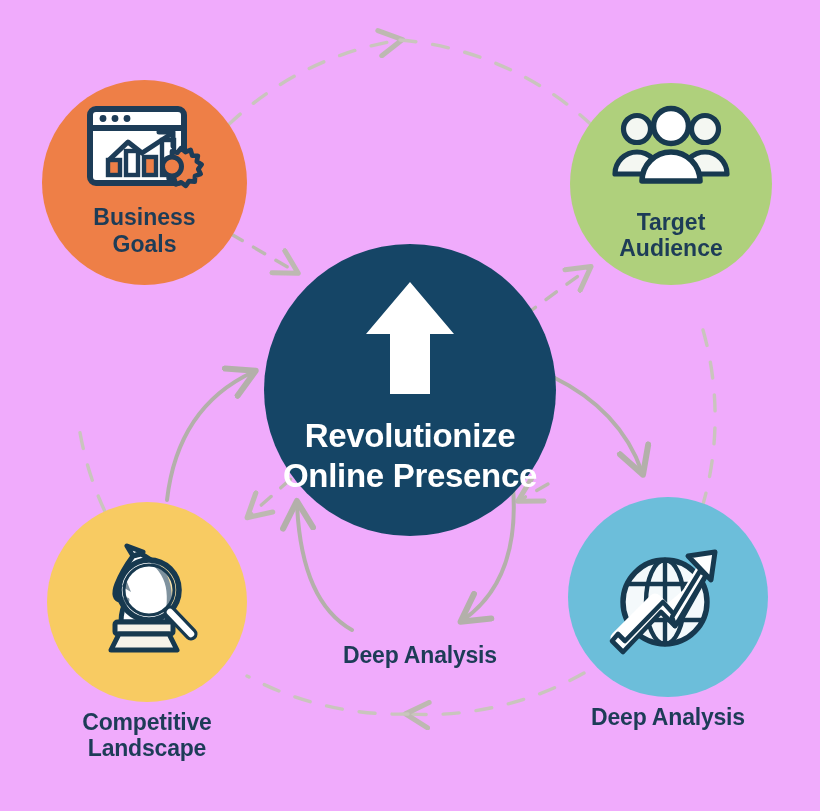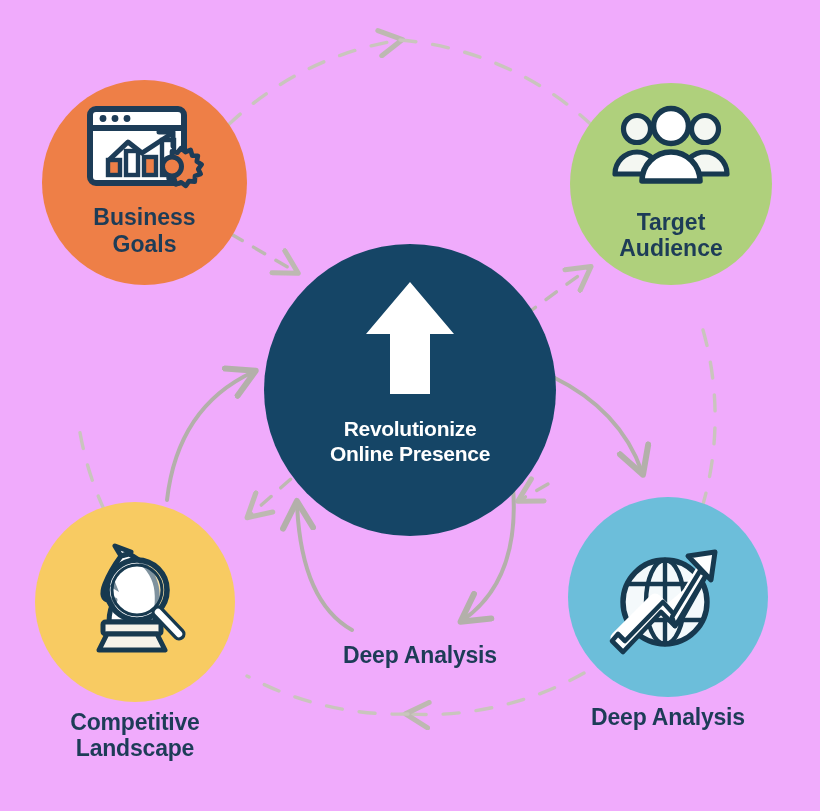--- a/index.html
+++ b/index.html
@@ -58,21 +58,21 @@
     background: #154566;
     display: flex;
     flex-direction: column;
     align-items: center;
     justify-content: flex-start;
   }
   .center-text {
     color: #ffffff;
     font-weight: bold;
     text-align: center;
-    font-size: 21px;
+    font-size: 33px;
     line-height: 1.2;
     letter-spacing: -0.3px;
     white-space: pre-line;
   }
   .floating-label {
     position: absolute;
     font-weight: bold;
     color: #1d3c57;
     text-align: center;
     font-size: 23px;
@@ -187,21 +187,21 @@
         </g>
         <path d="M12,100 L50,62 L69,80 L98,32" fill="none" stroke="#17394f" stroke-width="5" stroke-linejoin="round" stroke-linecap="round" opacity="0"></path>
         <path d="M6,104 L50,60 L69,79 L97,31" fill="none" stroke="#17394f" stroke-width="5.2" stroke-linejoin="round" stroke-linecap="round" opacity="0"></path>
         <path d="M7,103 L18,114 L56,74 L70,88 L74,82 L58,64 L20,103 L13,96 Z" fill="#ffffff" stroke="#17394f" stroke-width="4.6" stroke-linejoin="round"></path>
         <path d="M70,88 L74,82 L101,37 L95,33 L67,79 Z" fill="#ffffff" stroke="#17394f" stroke-width="4.6" stroke-linejoin="round"></path>
       </svg>
     </div>
     <div class="node-label" style="top:208px; font-size:23px;">Deep Analysis</div>
   </div>
 
-  <div class="node" style="left:35px; top:502px; width:200px; height:200px;">
+  <div class="node" style="left:47px; top:502px; width:200px; height:200px;">
     <div class="node-circle" style="left:0; top:0; width:200px; height:200px; background:#f8cb62;">
       <svg class="node-icon" width="120" height="120" viewBox="0 0 120 120">
 
         <path d="M46,14 C40,22 34,32 30,42 C26,52 28,58 34,58 L40,58
                  C36,64 34,72 34,80 L80,80 C82,66 84,52 80,40
                  C76,28 66,18 54,12 Z" fill="#ffffff" stroke="#17394f" stroke-width="5" stroke-linejoin="round"></path>
         <path d="M46,14 L40,4 L56,10 Z" fill="#ffffff" stroke="#17394f" stroke-width="5" stroke-linejoin="round"></path>
         <path d="M34,44 L44,50 L40,40 Z" fill="#17394f"></path>
 
         <rect x="28" y="80" width="58" height="12" rx="2.5" fill="#f6f3ea" stroke="#17394f" stroke-width="5"></rect>

